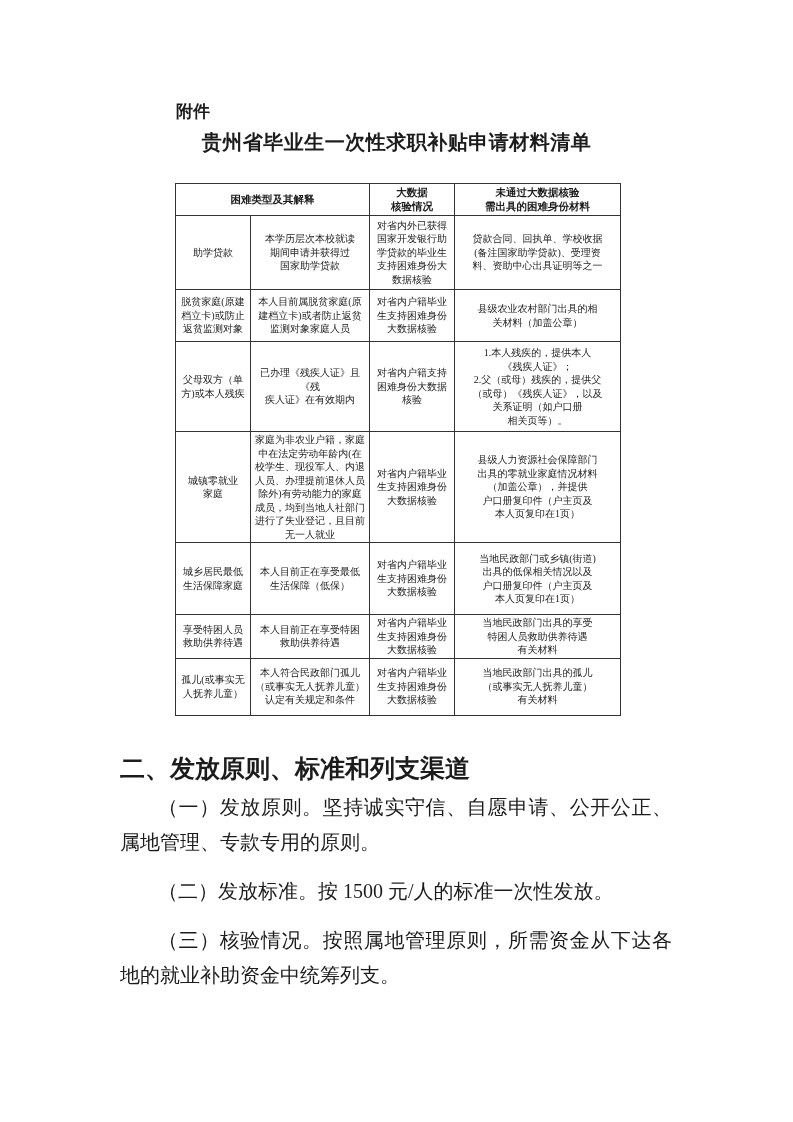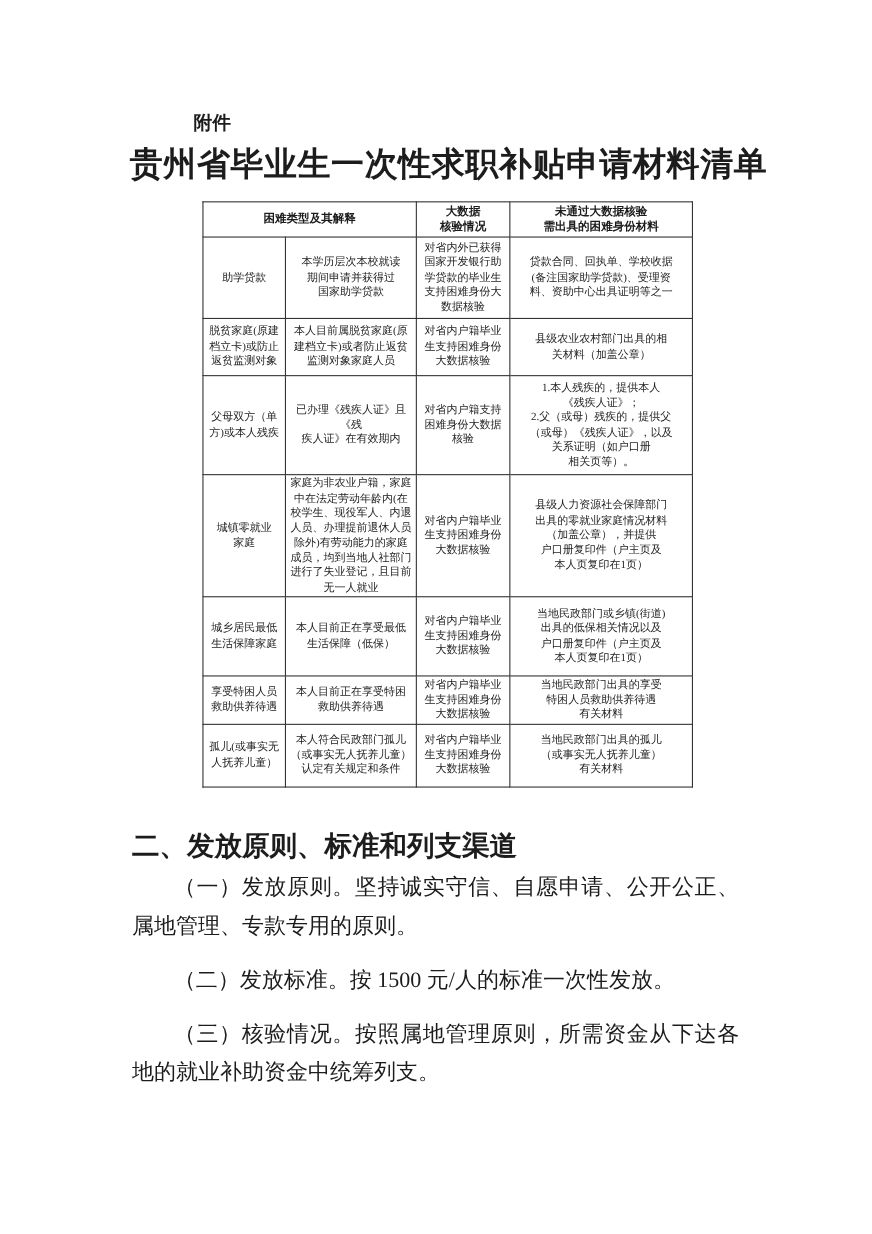--- a/index.html
+++ b/index.html
@@ -20,28 +20,28 @@
     font-weight: bold;
     font-size: 17px;
   }
   .doc-title {
     position: absolute;
     left: 118px;
     top: 129px;
     width: 557px;
     text-align: center;
     font-weight: bold;
-    font-size: 30px;
+    font-size: 20px;
     letter-spacing: 0.5px;
     font-family: "Liberation Serif", serif;
     white-space: nowrap;
   }
   table.materials {
     position: absolute;
-    left: 184px;
+    left: 175px;
     top: 183px;
     width: 445px;
     border-collapse: collapse;
     table-layout: fixed;
     border-radius: 22px;
   }
   table.materials th, table.materials td {
     border: 1px solid #333333;
     text-align: center;
     vertical-align: middle;

